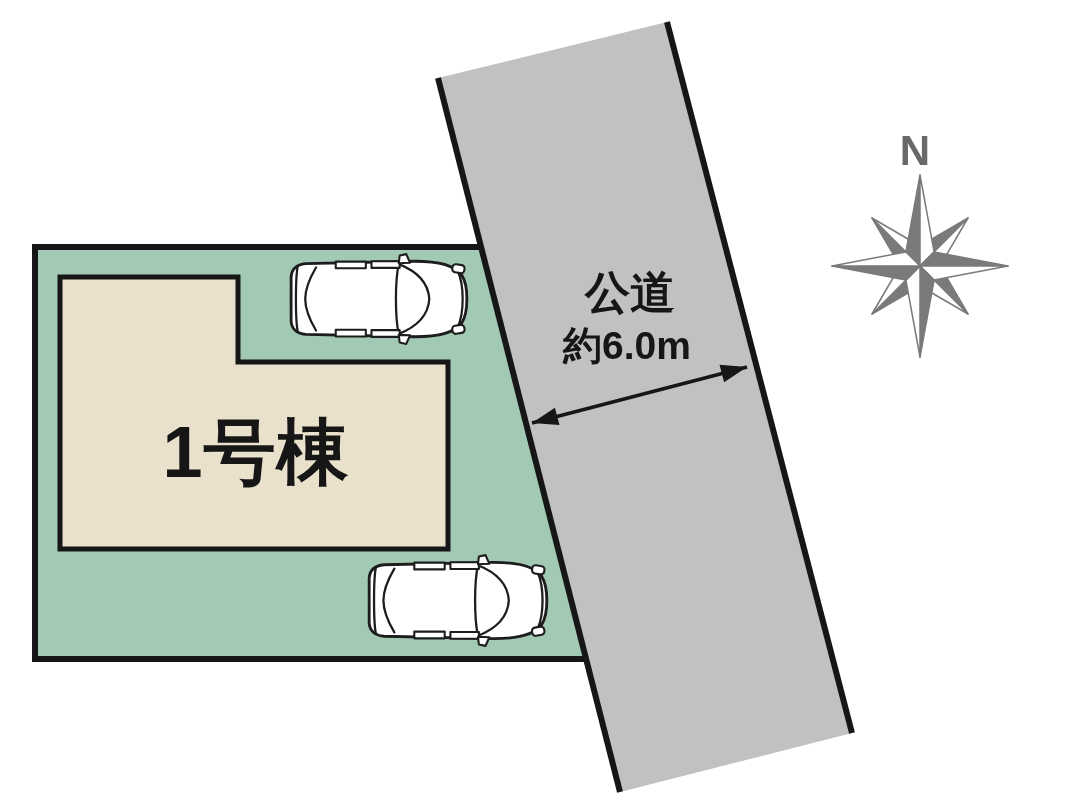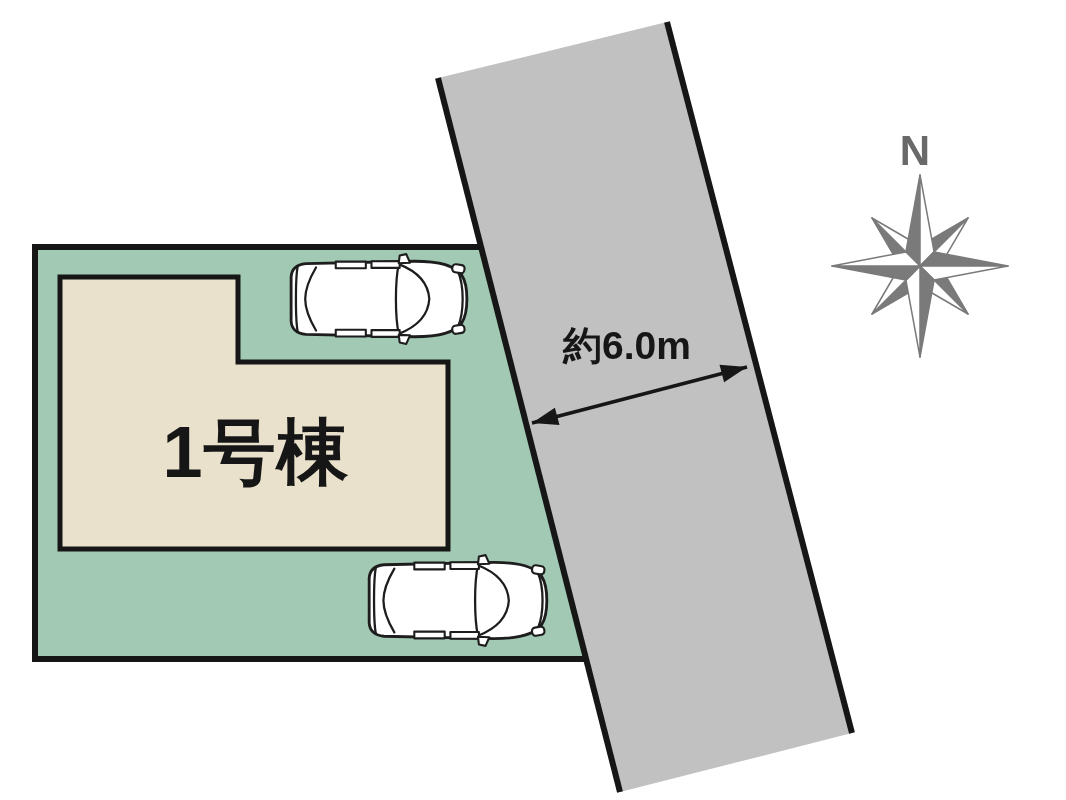--- a/index.html
+++ b/index.html
@@ -176,18 +176,19 @@
       <polygon class="rose-white" points="0,0 14.1,14.1 88,0"></polygon>
       <polygon class="rose-gray" points="0,0 14.1,14.1 0,91"></polygon>
       <polygon class="rose-white" points="0,0 -14.1,14.1 0,91"></polygon>
       <polygon class="rose-gray" points="0,0 -14.1,14.1 -88,0"></polygon>
       <polygon class="rose-white" points="0,0 -14.1,-14.1 -88,0"></polygon>
     </g>
   </svg>
 
   <div class="label label-building">1号棟</div>
 
+  <div class="label label-road-name">公道</div>
 
   <div class="label label-road-width">約6.0m</div>
 
   <div class="label label-compass-n">N</div>
 
 </div>
 
 </body></html>

